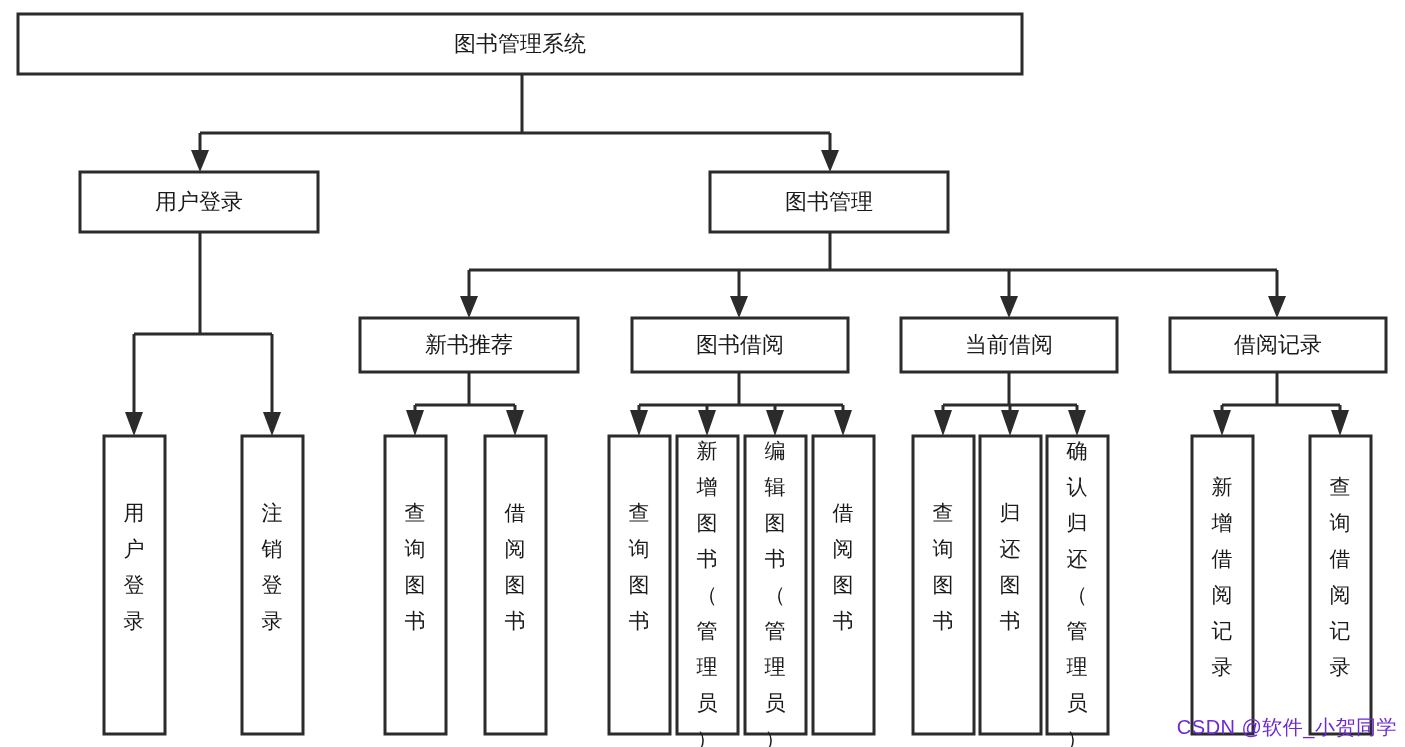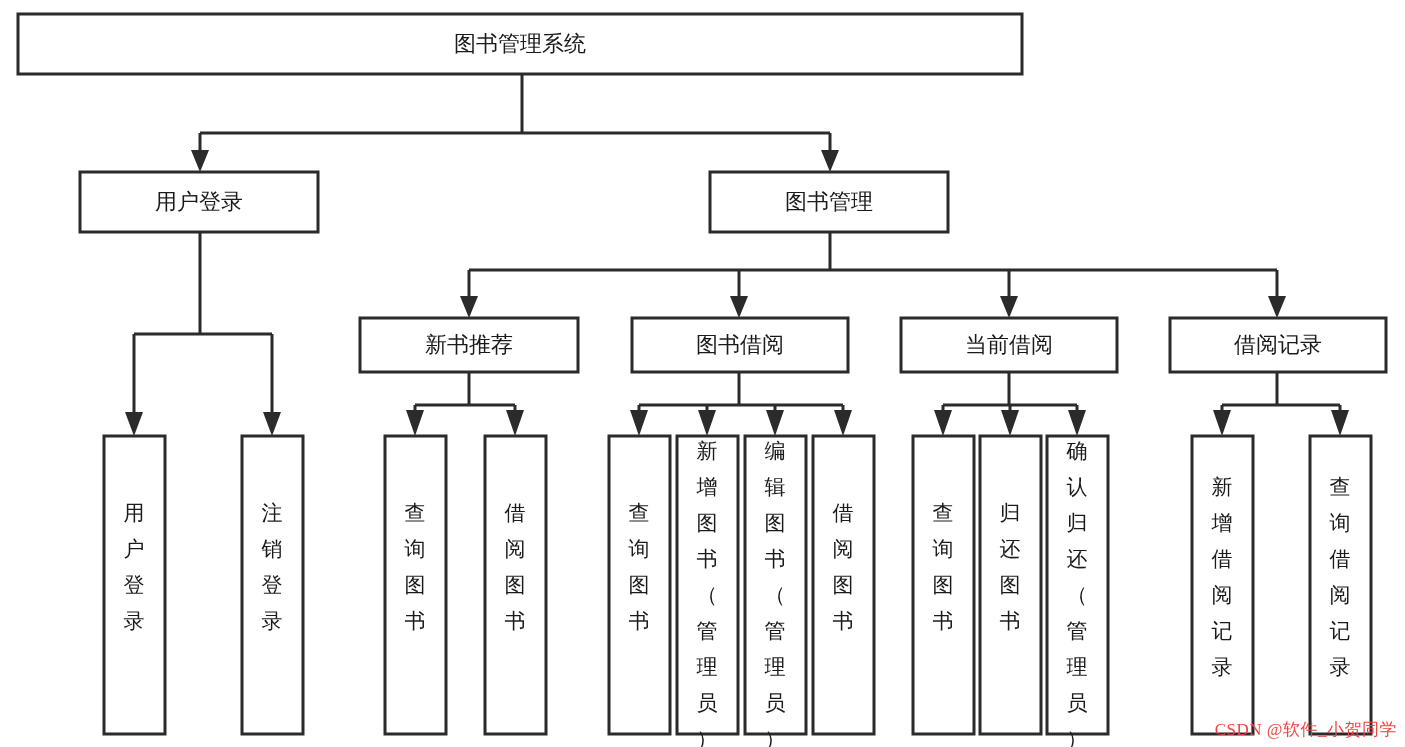--- a/index.html
+++ b/index.html
@@ -54,23 +54,23 @@
   .leaf-label {
     font-family: "Liberation Sans", "DejaVu Sans", sans-serif;
     font-size: 21px;
     fill: #1a1a1a;
     text-anchor: middle;
   }
   .watermark {
     position: absolute;
     right: 8px;
     bottom: 6px;
-    font-family: Liberation Serif, serif;
-    font-size: 17px;
-    color: #ef4444;
+    font-family: Liberation Sans, sans-serif;
+    font-size: 20px;
+    color: #6d28d9;
     white-space: nowrap;
     letter-spacing: 0.5px;
     pointer-events: none;
   }
 </style>
 </head>
 <body>
 
 <div id="diagram-root">
   <svg class="flow" viewBox="0 0 1405 747" xmlns="http://www.w3.org/2000/svg">

